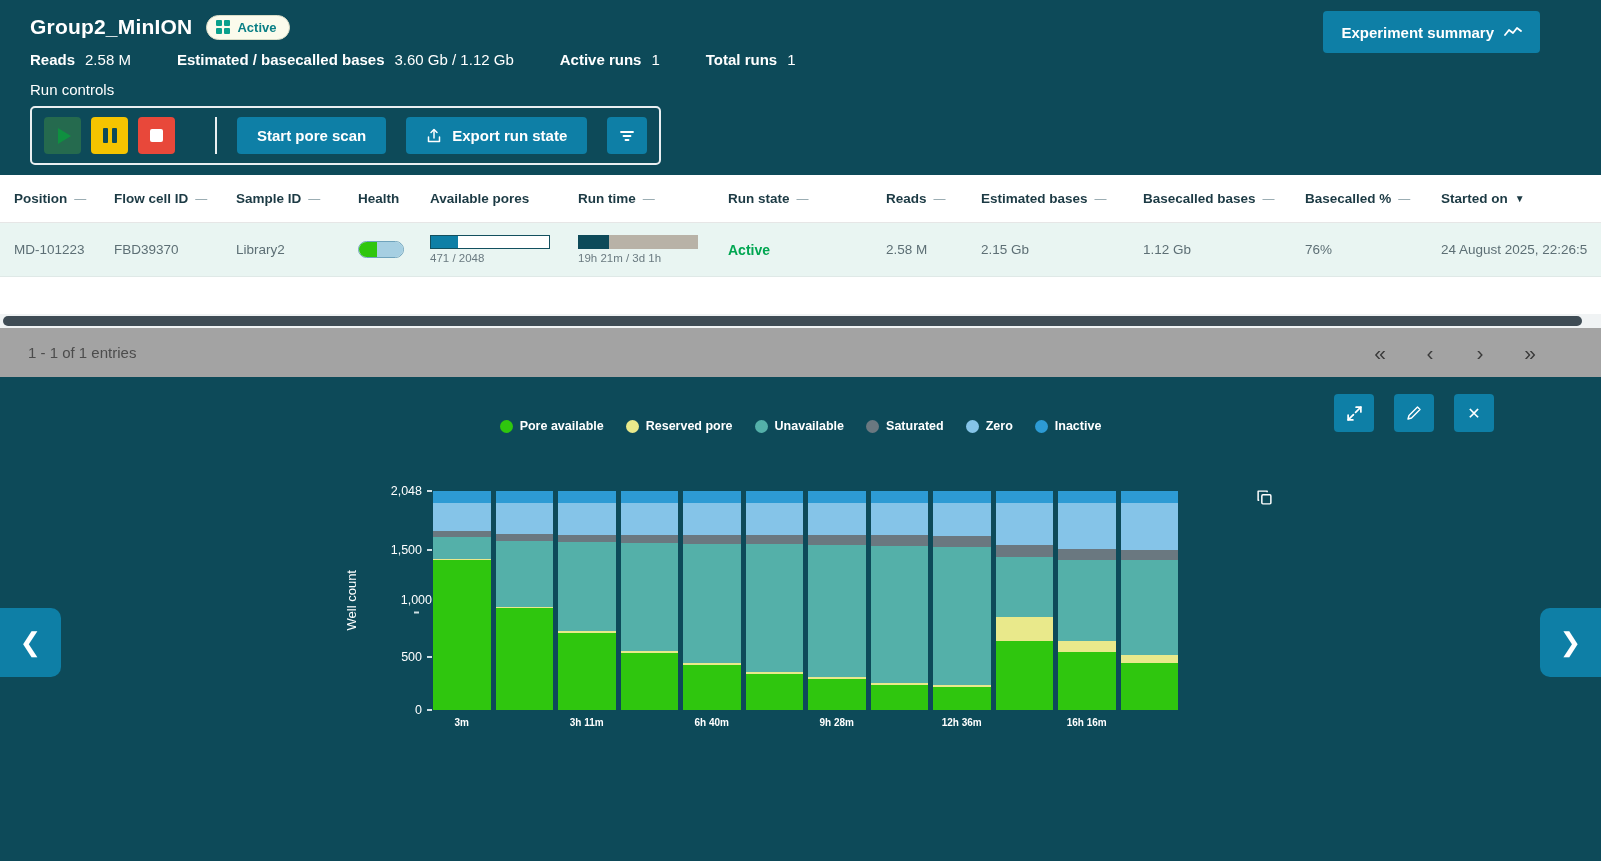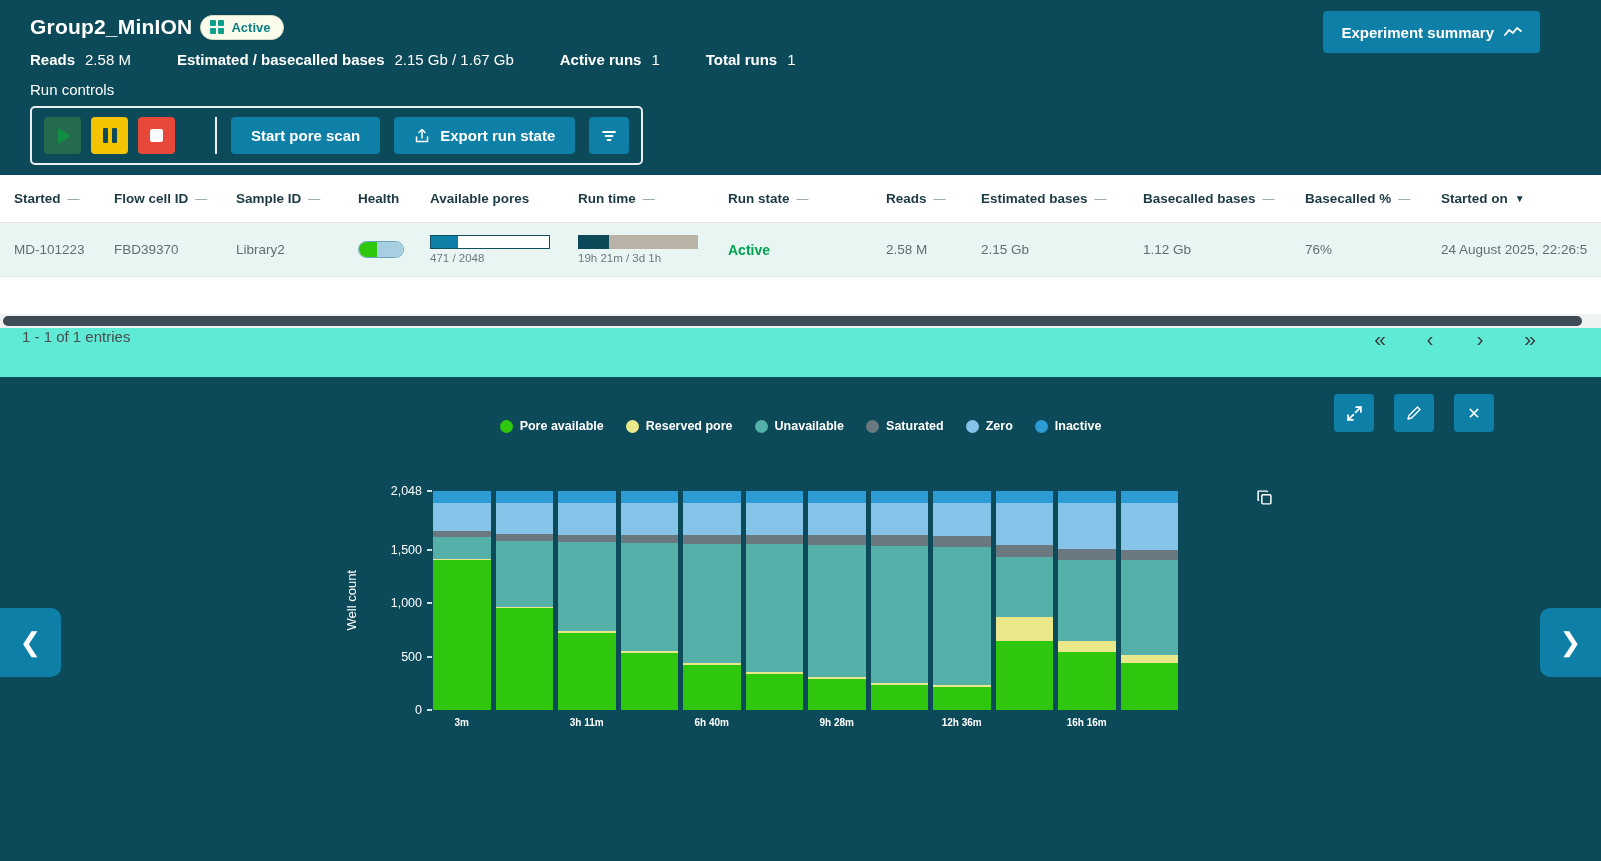--- a/index.html
+++ b/index.html
@@ -2,29 +2,29 @@
 <html><head>
 <meta charset="utf-8">
 <style>
   * { box-sizing: border-box; margin: 0; padding: 0; }
   html, body { width: 1601px; height: 861px; overflow: hidden; }
   body { font-family: "Liberation Sans", sans-serif; background: #fff; }
   .app { width: 1601px; height: 861px; display: flex; flex-direction: column; overflow: hidden; position: relative; }
 
   
   .topbar { background: #0d4a59; color: #fff; padding: 10px 0 10px 30px; position: relative; flex: 0 0 auto; }
-  .title-row { display: flex; align-items: center; gap: 8px; height: 34px; }
+  .title-row { display: flex; align-items: center; gap: 14px; height: 34px; }
   .page-title { font-size: 21px; font-weight: 700; letter-spacing: .2px; }
   .badge { display: inline-flex; align-items: center; gap: 7px; background: #fbfbec; border: 1px solid #d9dcc6; border-radius: 15px; padding: 4px 13px 4px 9px; color: #0a7f85; font-size: 13px; font-weight: 700; }
   .exp-btn { position: absolute; top: 11px; right: 61px; height: 42px; background: #0e7fa6; color: #fff; border: none; border-radius: 4px; font-family: inherit; font-size: 15px; font-weight: 700; padding: 0 18px; display: flex; align-items: center; gap: 10px; cursor: pointer; }
   .stats { display: flex; gap: 46px; margin-top: 7px; font-size: 15px; align-items: baseline; height: 18px; }
   .stat { display: flex; gap: 10px; align-items: baseline; }
   .stat-label { font-weight: 700; }
   .run-controls-label { margin-top: 12px; font-size: 15px; height: 18px; }
-  .controls-box { margin-top: 7px; display: inline-flex; align-items: center; border: 2px solid #e9eff1; border-radius: 5px; padding: 9px 12px; gap: 14px; }
+  .controls-box { margin-top: 7px; display: inline-flex; align-items: center; border: 2px solid #e9eff1; border-radius: 5px; padding: 9px 12px; gap: 20px; }
   .transport { display: flex; gap: 10px; padding-right: 40px; border-right: 2px solid #e9eff1; }
   .ctl-btn { width: 37px; height: 37px; border: none; border-radius: 4px; display: flex; align-items: center; justify-content: center; cursor: pointer; }
   .play { background: #256a4e; }
   .play-tri { width: 0; height: 0; border-left: 13px solid #0f9040; border-top: 8px solid transparent; border-bottom: 8px solid transparent; margin-left: 3px; }
   .pause { background: #f5c400; }
   .pause-bars { display: flex; gap: 4px; }
   .pause-bars span { width: 5px; height: 15px; background: #0d4a59; border-radius: 1px; }
   .stop { background: #e8483a; }
   .stop-sq { width: 13px; height: 13px; background: #fff; border-radius: 2px; }
   .teal-btn { height: 37px; background: #0e7fa6; color: #fff; border: none; border-radius: 4px; font-family: inherit; font-weight: 700; font-size: 15px; padding: 0 20px; display: flex; align-items: center; gap: 10px; cursor: pointer; }
@@ -47,21 +47,21 @@
   .pores-bar { width: 120px; height: 14px; border: 1px solid #13505f; background: #fff; }
   .pores-fill { height: 100%; background: #0e7fa6; }
   .rt-bar { width: 120px; height: 14px; background: #b8b2a7; }
   .rt-fill { height: 100%; background: #0d4a59; }
 
   
   .hscroll { flex: 0 0 14px; background: #f0f3f4; display: flex; align-items: center; padding: 0 3px; cursor: pointer; }
   .hthumb { height: 10px; width: 99%; background: #3f4c55; border-radius: 5px; }
 
   
-  .pagination { flex: 0 0 49px; background: #5eead4; display: flex; align-items: flex-start; justify-content: space-between; padding: 0 58px 0 22px; color: #4c4c4c; font-size: 15px; }
+  .pagination { flex: 0 0 49px; background: #a3a3a3; display: flex; align-items: center; justify-content: space-between; padding: 0 58px 0 28px; color: #4c4c4c; font-size: 15px; }
   .pager { display: flex; gap: 24px; }
   .pager button { background: none; border: none; font-size: 21px; color: #3a3a3a; cursor: pointer; width: 26px; font-family: inherit; line-height: 1; }
 
   
   .panel { background: #0d4a59; flex: 1 1 auto; position: relative; padding-top: 15px; color: #fff; overflow: hidden; }
   .panel-title { font-size: 23px; font-weight: 700; margin-left: 72px; height: 30px; }
   .panel-actions { position: absolute; top: 17px; right: 107px; display: flex; gap: 20px; }
   .panel-actions button { width: 40px; height: 38px; background: #0e7fa6; border: none; border-radius: 4px; color: #fff; display: flex; align-items: center; justify-content: center; cursor: pointer; font-size: 16px; font-family: inherit; }
   .legend { display: flex; justify-content: center; gap: 22px; margin-top: 26px; height: 16px; }
   .legend-item { display: flex; align-items: center; gap: 7px; cursor: pointer; }
@@ -118,21 +118,21 @@
       </span>
     </button>
 
     <div class="stats">
       <div class="stat">
         <span class="stat-label">Reads</span>
         <span class="stat-value">2.58 M</span>
       </div>
       <div class="stat">
         <span class="stat-label">Estimated / basecalled bases</span>
-        <span class="stat-value">2.15 Gb / 1.67 Gb</span>
+        <span class="stat-value">3.60 Gb / 1.12 Gb</span>
       </div>
       <div class="stat">
         <span class="stat-label">Active runs</span>
         <span class="stat-value">1</span>
       </div>
       <div class="stat">
         <span class="stat-label">Total runs</span>
         <span class="stat-value">1</span>
       </div>
     </div>
@@ -175,21 +175,21 @@
               <path d="M6.5 11h3"></path>
             </svg>
         </span>
       </button>
     </div>
   </header>
 
   <section class="runs-table">
     <div class="tgrid thead">
         <div class="th">
-          <span>Started</span>
+          <span>Position</span>
           <span class="sort-icon">—</span>
         </div>
         <div class="th">
           <span>Flow cell ID</span>
           <span class="sort-icon">—</span>
         </div>
         <div class="th">
           <span>Sample ID</span>
           <span class="sort-icon">—</span>
         </div>
@@ -341,21 +341,21 @@
       </div>
       <div class="yticks">
           <div class="ytick" style="bottom: 0%;">
             <span>0</span>
             <span class="tickmark"></span>
           </div>
           <div class="ytick" style="bottom: 24.4141%;">
             <span>500</span>
             <span class="tickmark"></span>
           </div>
-          <div class="ytick" style="bottom: 48.8281%;">
+          <div class="ytick" style="bottom: 48.8281%; flex-direction: column;">
             <span>1,000</span>
             <span class="tickmark"></span>
           </div>
           <div class="ytick" style="bottom: 73.2422%;">
             <span>1,500</span>
             <span class="tickmark"></span>
           </div>
           <div class="ytick" style="bottom: 100%; margin-top: 14px;">
             <span>2,048</span>
             <span class="tickmark"></span>

